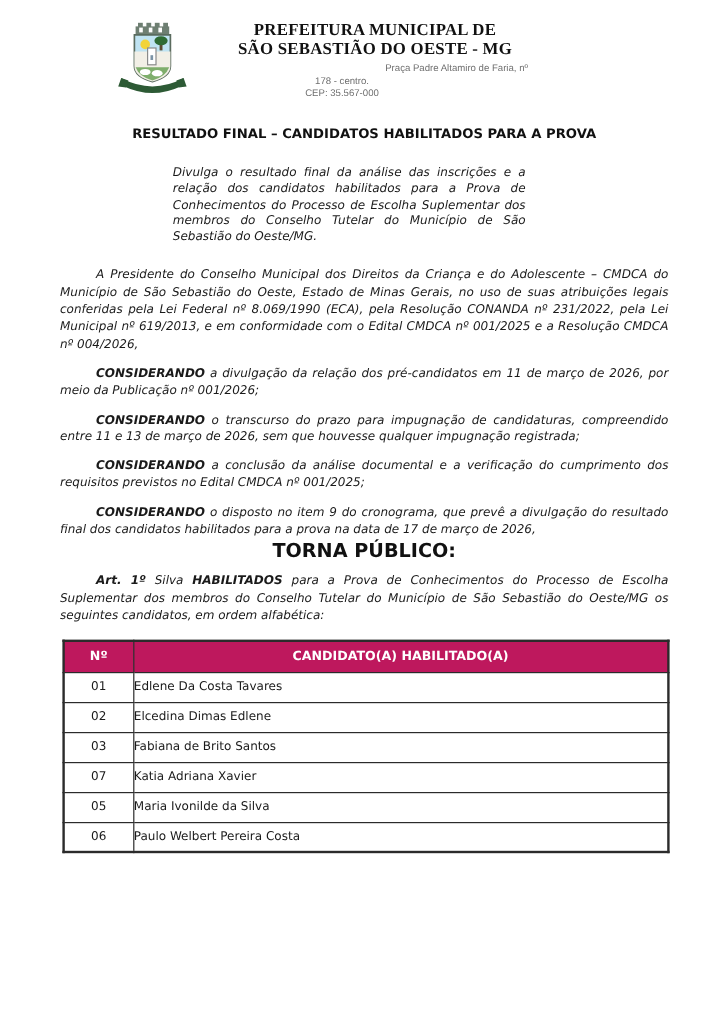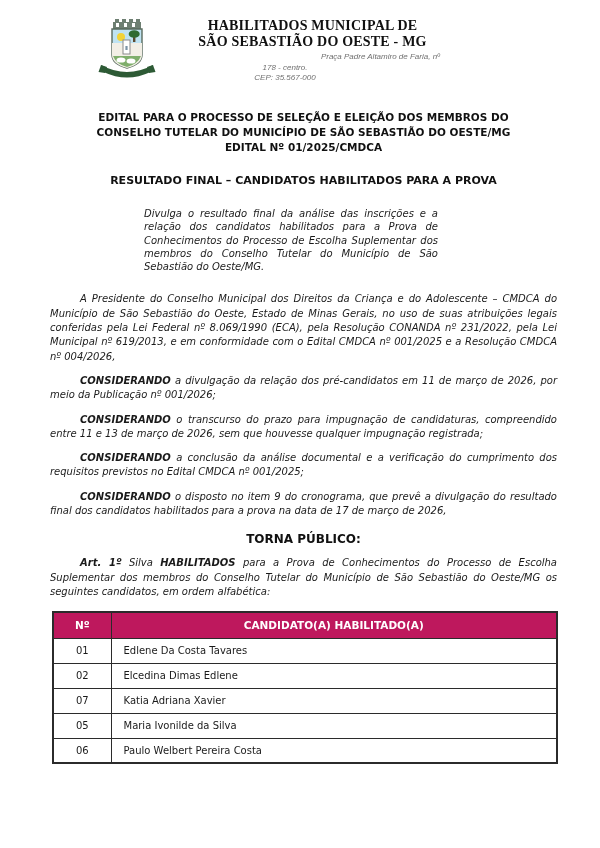--- a/index.html
+++ b/index.html
@@ -39,21 +39,20 @@
     color: #111;
     letter-spacing: 0.2px;
     white-space: nowrap;
   }
   .addr {
     font-family: "Liberation Sans", sans-serif;
     font-size: 8px;
     line-height: 10.5px;
     color: #6f6f6f;
     margin-top: 2px;
-    font-style: italic;
   }
   .addr-l1 { text-align: right; }
   .addr-l2, .addr-l3 { text-align: center; padding-right: 55px; }
 
   
   .doc-title {
     margin-top: 24px;
     text-align: center;
     font-weight: bold;
     font-size: 10.5px;
@@ -84,24 +83,23 @@
     font-size: 10px;
     line-height: 14.3px;
     text-align: justify;
     text-indent: 30px;
     color: #1a1a1a;
     font-style: italic;
   }
   .para.first { margin-top: 19px; }
   .kw { font-weight: bold; }
   .torna {
-    margin-top: 14px;
-    text-align: center;
-    font-weight: bold;
-    font-size: 12px;
+    text-align: center;
+    font-weight: bold;
+    font-size: 16px;
     color: #111;
   }
 
   
   .cand-table {
     margin-top: 12px;
     width: 506px;
     margin-left: 2px;
     border-collapse: collapse;
     border: 2px solid #2b2b2b;
@@ -113,21 +111,21 @@
   .cand-table th {
     background: #be185d;
     color: #ffffff;
     font-weight: bold;
     font-size: 10.5px;
     height: 26px;
     text-align: center;
   }
   .cand-table td { height: 25px; }
   td.num { width: 58px; text-align: center; font-weight: normal; }
-  td.name { padding-left: 12px; text-align: left; font-weight: normal; }
+  td.name { text-align: left; font-weight: normal; }
 </style>
 </head>
 <body>
 
 <div class="page">
 
   <div class="letterhead">
     <div class="logo-wrap">
       <svg width="64" height="64" viewBox="0 0 64 64">
 
@@ -154,35 +152,30 @@
         <path d="M18 38 h28 q-3 8 -14 11 q-11 -3 -14 -11 Z" fill="#7fae6c"></path>
         <ellipse cx="26" cy="42" rx="4.5" ry="2.6" fill="#ffffff"></ellipse>
         <ellipse cx="36" cy="43" rx="4.5" ry="2.6" fill="#ffffff"></ellipse>
 
         <path d="M6 47 q26 14 52 0 l-2.5 7 q-23.5 11 -47 0 Z" fill="#2d5a35"></path>
         <path d="M6 47 l6 2 -2 6 -6.5 -1 Z" fill="#2d5a35"></path>
         <path d="M58 47 l-6 2 2 6 6.5 -1 Z" fill="#2d5a35"></path>
       </svg>
     </div>
     <div class="org-block">
-      <div class="org-line">HABILITADOS MUNICIPAL DE</div>
+      <div class="org-line">PREFEITURA MUNICIPAL DE</div>
       <div class="org-line">SÃO SEBASTIÃO DO OESTE - MG</div>
       <div class="addr">
         <div class="addr-l1">Praça Padre Altamiro de Faria, nº</div>
         <div class="addr-l2">178 - centro.</div>
         <div class="addr-l3">CEP: 35.567-000</div>
       </div>
     </div>
   </div>
 
-  <div class="doc-title">
-    <div>EDITAL PARA O PROCESSO DE SELEÇÃO E ELEIÇÃO DOS MEMBROS DO</div>
-    <div>CONSELHO TUTELAR DO MUNICÍPIO DE SÃO SEBASTIÃO DO OESTE/MG</div>
-    <div>EDITAL Nº 01/2025/CMDCA</div>
-  </div>
   <div class="doc-subtitle">RESULTADO FINAL – CANDIDATOS HABILITADOS PARA A PROVA</div>
 
   <div class="summary">Divulga o resultado final da análise das inscrições e a relação dos candidatos habilitados para a Prova de Conhecimentos do Processo de Escolha Suplementar dos membros do Conselho Tutelar do Município de São Sebastião do Oeste/MG.</div>
 
   <p class="para first">A Presidente do Conselho Municipal dos Direitos da Criança e do Adolescente – CMDCA do Município de São Sebastião do Oeste, Estado de Minas Gerais, no uso de suas atribuições legais conferidas pela Lei Federal nº 8.069/1990 (ECA), pela Resolução CONANDA nº 231/2022, pela Lei Municipal nº 619/2013, e em conformidade com o Edital CMDCA nº 001/2025 e a Resolução CMDCA nº 004/2026,</p>
 
   <p class="para"><span class="kw">CONSIDERANDO</span><span> a divulgação da relação dos pré-candidatos em 11 de março de 2026, por meio da Publicação nº 001/2026;</span></p>
   <p class="para"><span class="kw">CONSIDERANDO</span><span> o transcurso do prazo para impugnação de candidaturas, compreendido entre 11 e 13 de março de 2026, sem que houvesse qualquer impugnação registrada;</span></p>
   <p class="para"><span class="kw">CONSIDERANDO</span><span> a conclusão da análise documental e a verificação do cumprimento dos requisitos previstos no Edital CMDCA nº 001/2025;</span></p>
   <p class="para"><span class="kw">CONSIDERANDO</span><span> o disposto no item 9 do cronograma, que prevê a divulgação do resultado final dos candidatos habilitados para a prova na data de 17 de março de 2026,</span></p>
@@ -201,20 +194,24 @@
     <tbody>
       <tr>
         <td class="num">01</td>
         <td class="name">Edlene Da Costa Tavares</td>
       </tr>
       <tr>
         <td class="num">02</td>
         <td class="name">Elcedina Dimas Edlene</td>
       </tr>
       <tr>
+        <td class="num">03</td>
+        <td class="name">Fabiana de Brito Santos</td>
+      </tr>
+      <tr>
         <td class="num">07</td>
         <td class="name">Katia Adriana Xavier</td>
       </tr>
       <tr>
         <td class="num">05</td>
         <td class="name">Maria Ivonilde da Silva</td>
       </tr>
       <tr>
         <td class="num">06</td>
         <td class="name">Paulo Welbert Pereira Costa</td>

